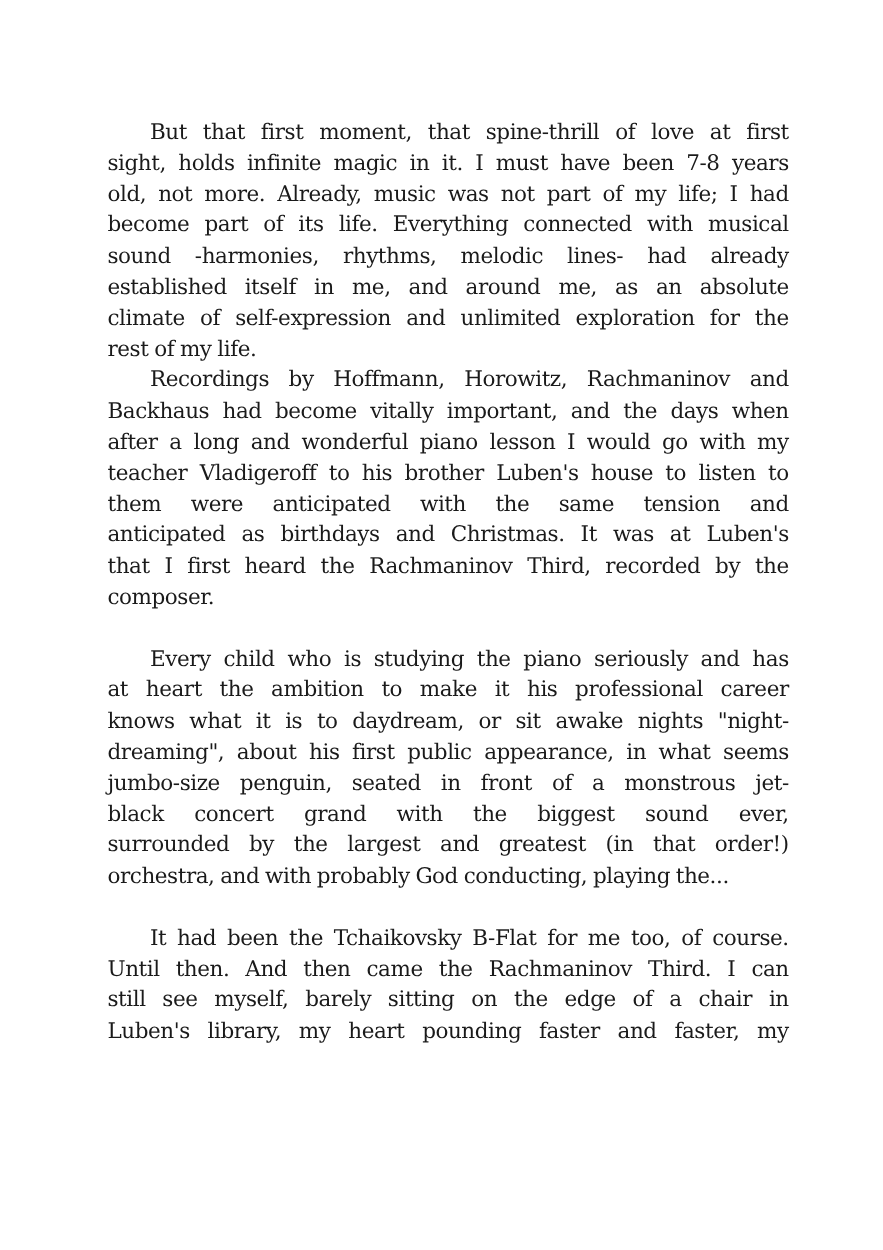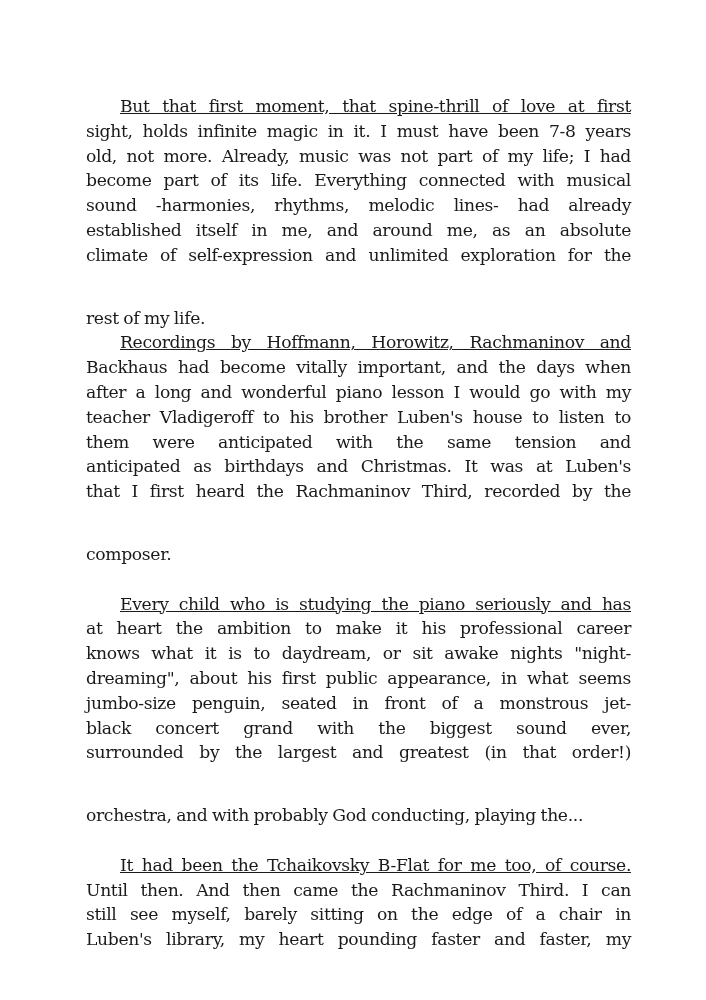--- a/index.html
+++ b/index.html
@@ -27,25 +27,23 @@
     .line {
       display: block;
       height: 24.8px;
       line-height: 24.8px;
       white-space: nowrap;
       text-align: justify;
       text-align-last: justify;
     }
     .line.last {
       text-align-last: left;
-      margin-top: 38px;
     }
     .line.indent {
       padding-left: 34px;
-      text-decoration: underline;
     }
     .spacer {
       height: 24.8px;
     }
   </style>
 </head>
 <body>
 
 <div class="page">
 

